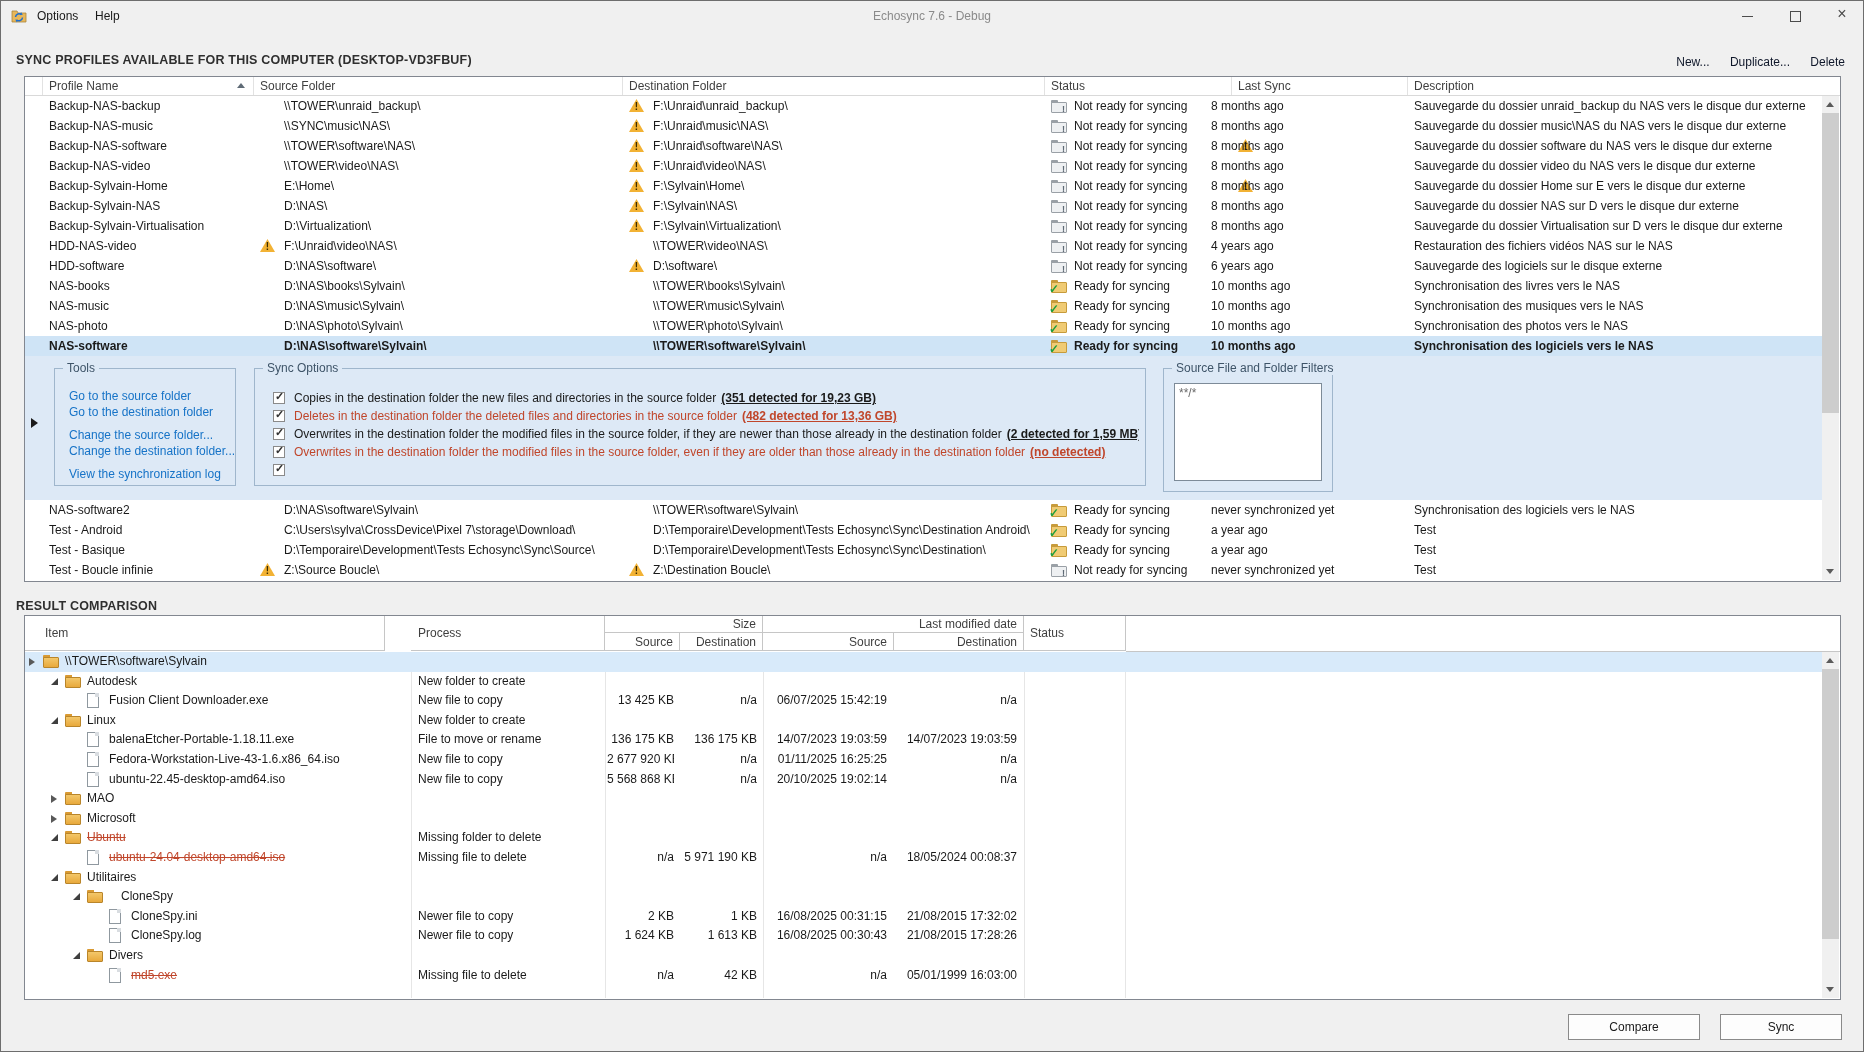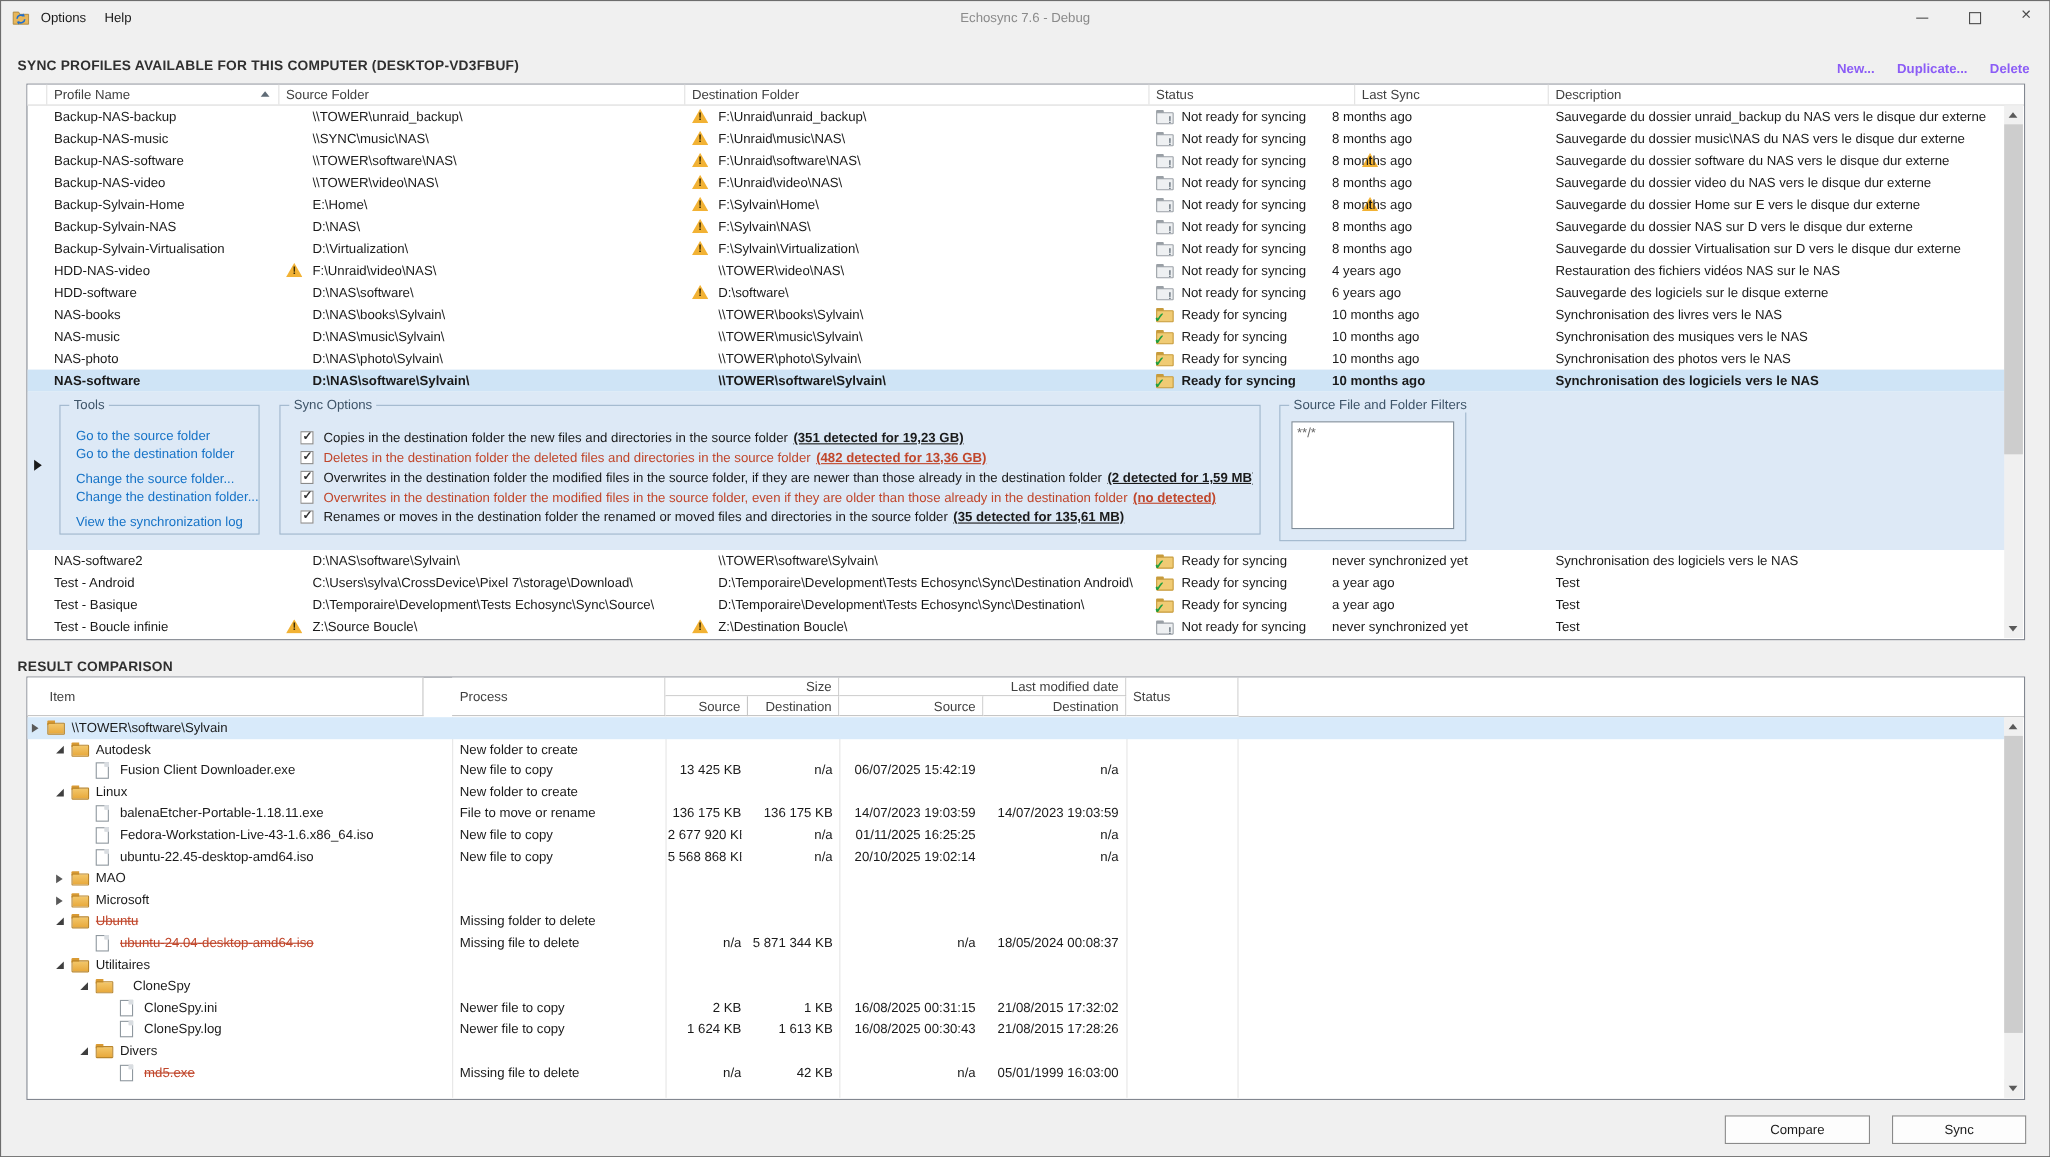--- a/index.html
+++ b/index.html
@@ -10,21 +10,21 @@
   .appicon{position:absolute;left:10px;top:7px;width:16px;height:16px;}
   .menuitem{position:absolute;top:7px;padding:1px 6px;cursor:default;}
   .wtitle{position:absolute;top:8px;left:0;right:0;text-align:center;color:#8a8a8a;pointer-events:none;}
   .wbtn{position:absolute;top:0;width:34px;height:30px;text-align:center;cursor:default;}
   .minglyph{position:absolute;left:11px;top:15px;width:11px;height:1px;background:#4c4c4c;}
   .maxglyph{position:absolute;left:12px;top:10px;width:9px;height:9px;border:1px solid #4c4c4c;}
   .closeglyph{position:absolute;left:0;right:0;top:4px;font-size:16px;color:#4c4c4c;}
   
   .secttitle{position:absolute;left:15px;font-weight:bold;font-size:12.5px;color:#2f2f2f;letter-spacing:0.2px;}
   .actions{position:absolute;top:54px;right:18px;}
-  .alink{margin-left:17px;color:#8b5cf6;cursor:pointer;font-weight:bold;}
+  .alink{margin-left:17px;color:#0f172a;cursor:pointer;}
   
   .wtable{position:absolute;left:23px;width:1817px;background:#fff;border:1px solid #828790;box-sizing:border-box;}
   #table1{top:75px;height:506px;}
   #table2{top:614px;height:385px;}
   .t1headrow{position:absolute;top:0;left:0;right:0;height:18px;border-bottom:1px solid #d9d9d9;background:#fff;}
   .t1h{position:absolute;top:0;height:18px;line-height:18px;border-right:1px solid #e2e2e2;box-sizing:border-box;padding-left:6px;color:#3f3f3f;overflow:hidden;white-space:nowrap;}
   .sortasc{position:absolute;right:8px;top:6px;width:0;height:0;border-left:4px solid transparent;border-right:4px solid transparent;border-bottom:5px solid #5f6b76;}
   #t1body{position:absolute;top:19px;left:0;width:1798px;}
   .prow{position:relative;height:20px;line-height:20px;}
   .prow.sel{background:#cfe4f6;font-weight:bold;}
@@ -353,21 +353,20 @@
       <div class="oprow" style="top:58px;">
         <span class="cbx"></span>
         <span class="optext"><span>Overwrites in the destination folder the modified files in the source folder, if they are newer than those already in the destination folder</span><span class="opcount">(2 detected for 1,59 MB)</span></span>
       </div>
       <div class="oprow red" style="top:76px;">
         <span class="cbx"></span>
         <span class="optext"><span>Overwrites in the destination folder the modified files in the source folder, even if they are older than those already in the destination folder</span><span class="opcount">(no detected)</span></span>
       </div>
       <div class="oprow" style="top:94px;">
         <span class="cbx"></span>
-        <span class="optext"><span>Renames or moves in the destination folder the renamed or moved files and directories in the source folder</span><span class="opcount">(35 detected for 135,61 MB)</span></span>
       </div>
     </div>
     <div id="gb-filters" class="gbox">
       <span class="glabel">Source File and Folder Filters</span>
       <div class="fbox">**/*</div>
     </div>
   </div>
 <div class="prow">
           <span class="pc name">NAS-software2</span>
           <span class="pc src">D:\NAS\software\Sylvain\</span>
@@ -520,21 +519,21 @@
           <span class="exe" style="left: 26px;"></span>
           <span class="tfold" style="left: 40px;"></span>
           <span class="cc item del" style="left: 62px; width: 318px;">Ubuntu</span>
           <span class="cc proc">Missing folder to delete</span>
         </div>
         <div class="crow">
           <span class="tfile" style="left: 62px;"></span>
           <span class="cc item del" style="left: 84px; width: 296px;">ubuntu-24.04-desktop-amd64.iso</span>
           <span class="cc proc">Missing file to delete</span>
           <span class="cc num s1">n/a</span>
-          <span class="cc num s2">5 871 344 KB</span>
+          <span class="cc num s2">5 971 190 KB</span>
           <span class="cc num d1">n/a</span>
           <span class="cc num d2">18/05/2024 00:08:37</span>
         </div>
         <div class="crow">
           <span class="exe" style="left: 26px;"></span>
           <span class="tfold" style="left: 40px;"></span>
           <span class="cc item" style="left: 62px; width: 318px;">Utilitaires</span>
         </div>
         <div class="crow">
           <span class="exe" style="left: 48px;"></span>

